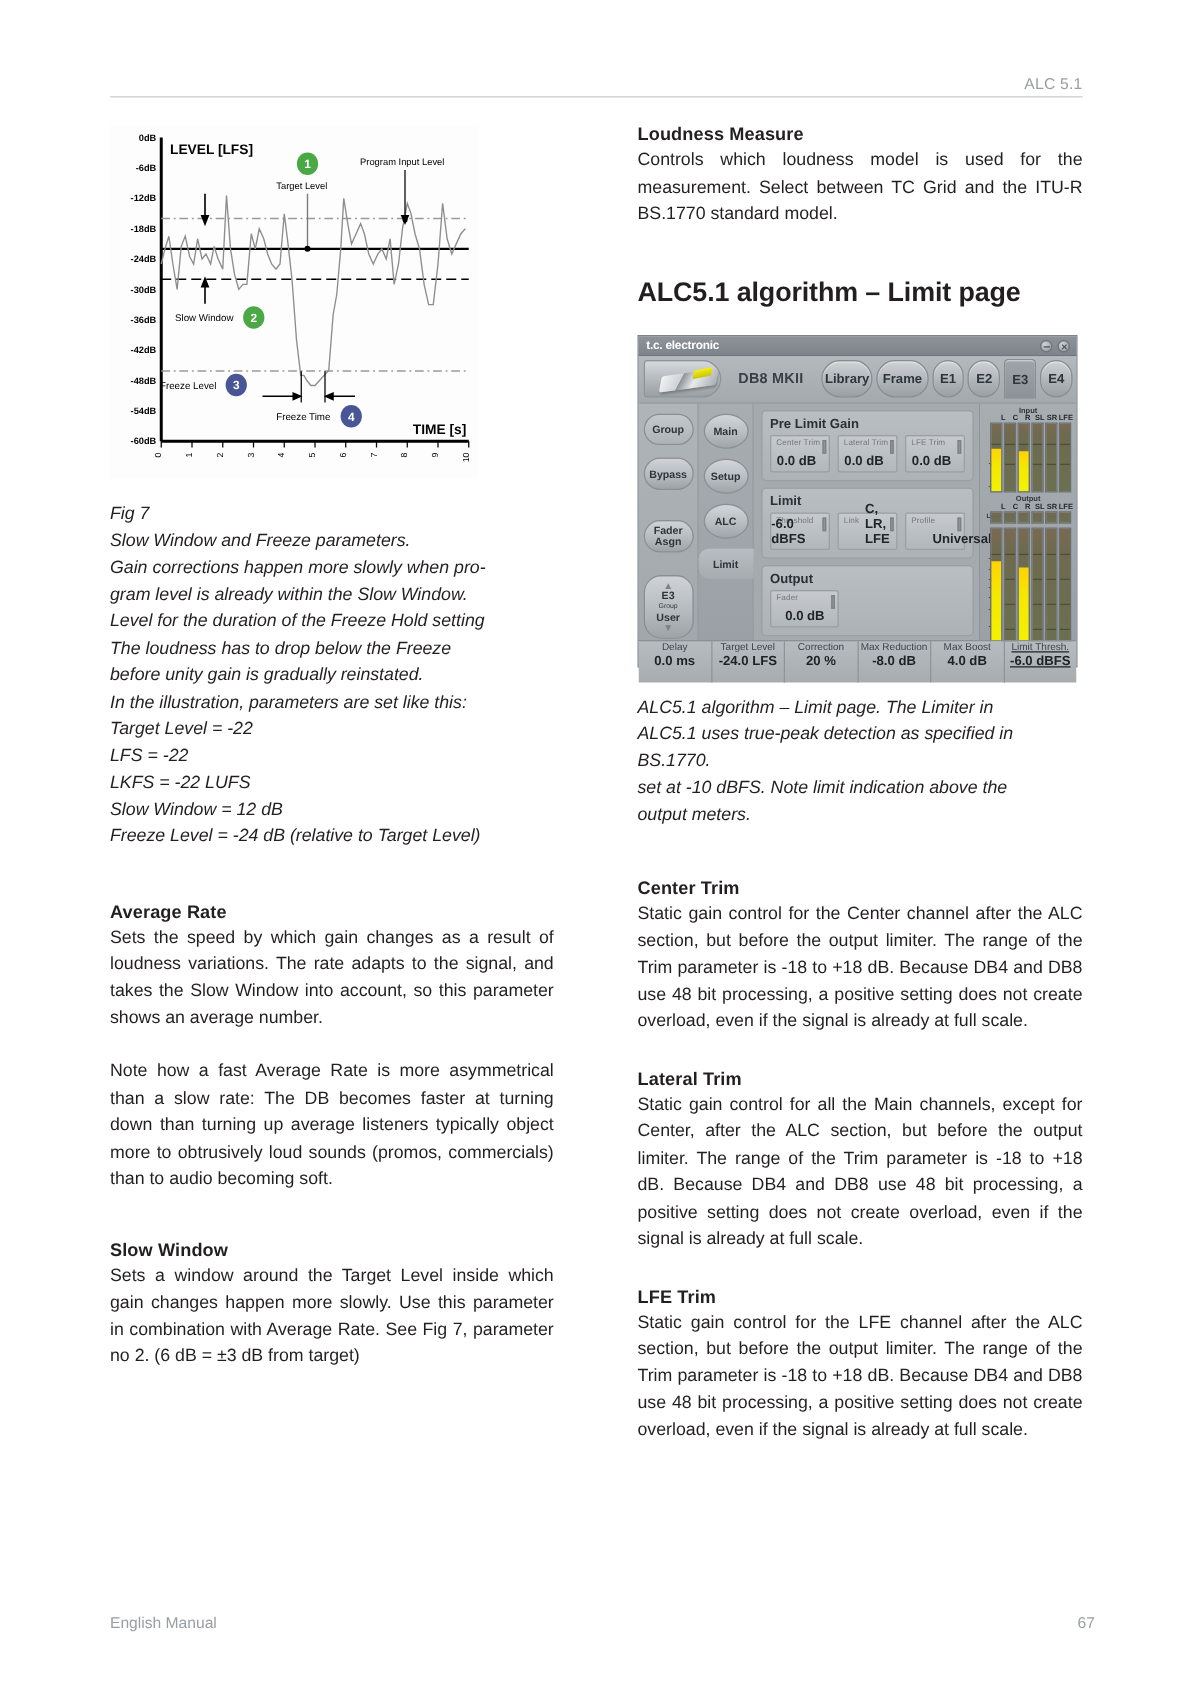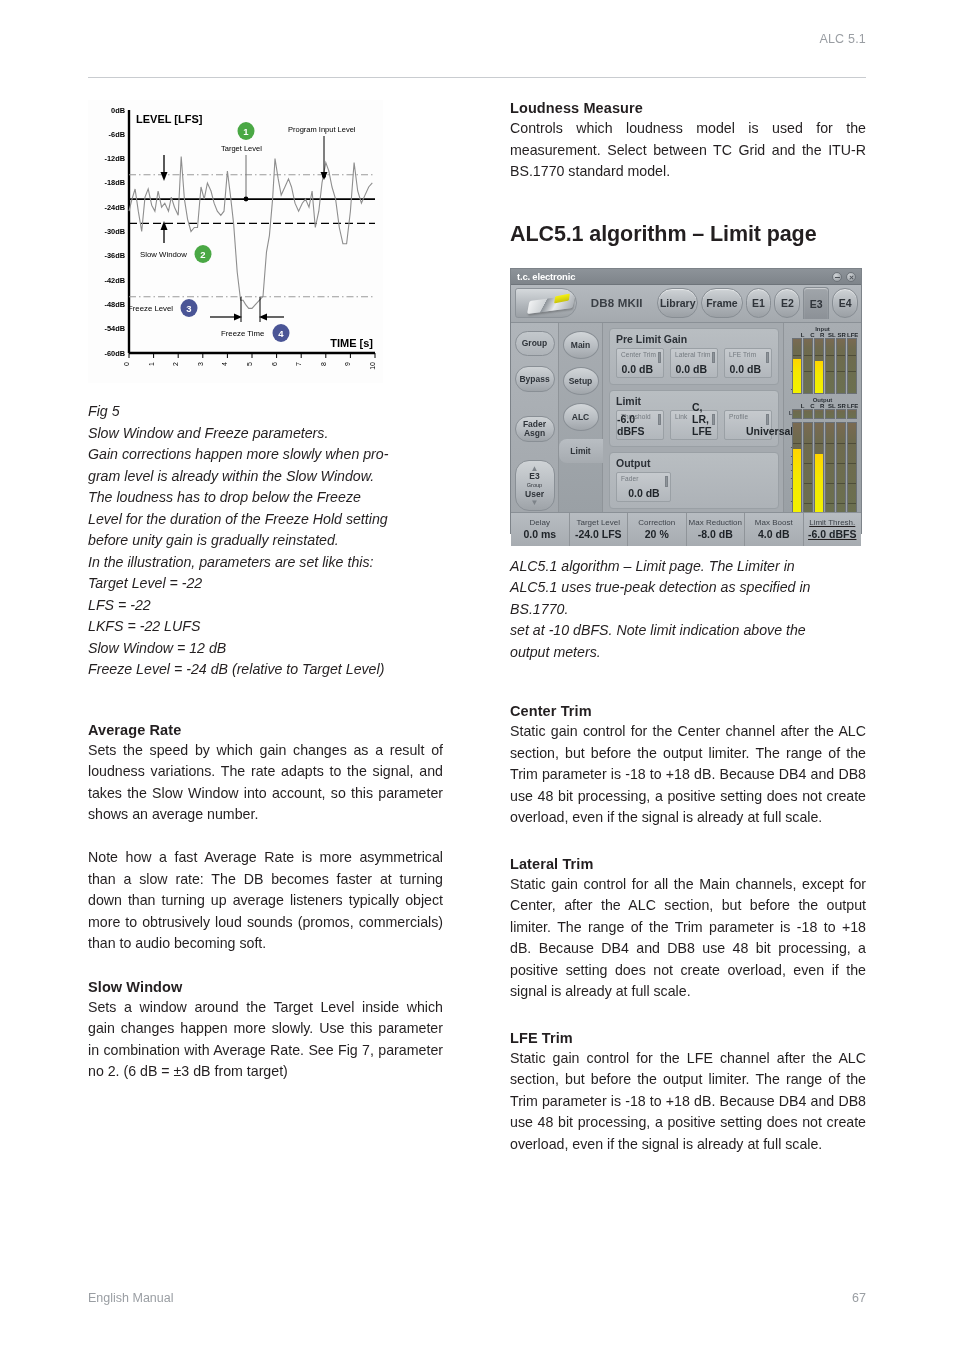--- a/index.html
+++ b/index.html
@@ -8,21 +8,21 @@
     background: #ffffff;
     font-family: "Liberation Sans", sans-serif;
     color: #231f20;
     position: relative;
     overflow: hidden;
   }
   .page { position: relative; width: 954px; height: 1350px; }
 
   
   .hdr-title {
-    position: absolute; right: 88px; top: 32px;
+    position: absolute; right: 88px; top: 60px;
     font-size: 12.5px; color: #9a9ea3; letter-spacing: .2px;
   }
   .hdr-rule {
     position: absolute; left: 88px; top: 77px; width: 778px; height: 1px;
     background: #c9ccd0;
   }
 
   
   .col-left  { position: absolute; left: 88px;  top: 100px; width: 355px; }
   .col-right { position: absolute; left: 510px; top: 100px; width: 356px; }
@@ -31,21 +31,21 @@
     font-size: 14.5px; font-weight: bold; color: #231f20;
     margin: 0 0 2px 0; letter-spacing: .1px;
   }
   p.body {
     font-size: 14.2px; line-height: 21.5px; text-align: justify;
     color: #231f20; margin: 0 0 0 0;
     hyphens: none;
   }
   p.gap { margin-top: 21.5px; }
   .blk { margin-bottom: 27px; }
-  .blk-lg { margin-bottom: 24px; }
+  .blk-lg { margin-bottom: 38px; }
 
   p.cap {
     font-size: 14.2px; line-height: 21.5px; font-style: italic;
     color: #231f20; text-align: left;
   }
   h2.big {
     font-size: 21.5px; font-weight: bold; color: #231f20;
     letter-spacing: -.1px;
   }
 
@@ -238,29 +238,29 @@
   .mtr.lim { height: 10px; }
 
   
   .dv-status {
     position:relative; height: 34px; display:flex;
     background: linear-gradient(180deg,#b7bcc1 0%, #a7acb1 100%);
     border-top:1px solid #8a9096;
   }
   .dv-stat {
     flex:1; border-right:1px solid #8f9499;
-    display:flex; flex-direction:column; align-items:center; justify-content:center;
+    display:flex; flex-direction:column; align-items:center; justify-content:flex-start;
   }
   .dv-stat:last-child { border-right:none;text-decoration:underline; }
   .dv-stat .k { font-size:8px; color:#3e434a; }
   .dv-stat .v { font-size:10.5px; font-weight:bold; color:#1d2227; margin-top:1px; }
 
   
   .ftr-left  { position:absolute; left:88px;  top:1291px; font-size:12.5px; color:#9a9ea3; }
-  .ftr-right { position:absolute; right:88px; top:1291px; font-size:12.5px; color:#9a9ea3; }
+  .ftr-right { position:absolute; right:78px; top:1291px; font-size:12.5px; color:#9a9ea3; }
 </style>
 </head>
 <body>
 
 <div class="page">
 
   <div class="hdr-title">ALC 5.1</div>
   <div class="hdr-rule"></div>
 
   <div class="col-left">
@@ -358,26 +358,26 @@
 
         <text x="133" y="236" font-family="Liberation Sans, sans-serif" font-size="7.8" fill="#000">Freeze Time</text>
         <ellipse cx="193" cy="233" rx="8.5" ry="9" fill="#4a5596"></ellipse>
         <text x="193" y="236.5" font-family="Liberation Sans, sans-serif" font-size="9.5" font-weight="bold" fill="#fff" text-anchor="middle">4</text>
       </svg>
     </div>
 
     <div style="height:18px"></div>
 
     <div>
-      <p class="cap">Fig 5</p>
+      <p class="cap">Fig 7</p>
       <p class="cap">Slow Window and Freeze parameters.</p>
       <p class="cap">Gain corrections happen more slowly when pro-</p>
       <p class="cap">gram level is already within the Slow Window.</p>
+      <p class="cap">Level for the duration of the Freeze Hold setting</p>
       <p class="cap">The loudness has to drop below the Freeze</p>
-      <p class="cap">Level for the duration of the Freeze Hold setting</p>
       <p class="cap">before unity gain is gradually reinstated.</p>
       <p class="cap">In the illustration, parameters are set like this:</p>
       <p class="cap">Target Level = -22</p>
       <p class="cap">LFS = -22</p>
       <p class="cap">LKFS = -22 LUFS</p>
       <p class="cap">Slow Window = 12 dB</p>
       <p class="cap">Freeze Level = -24 dB (relative to Target Level)</p>
     </div>
 
     <div style="height:41px"></div>

